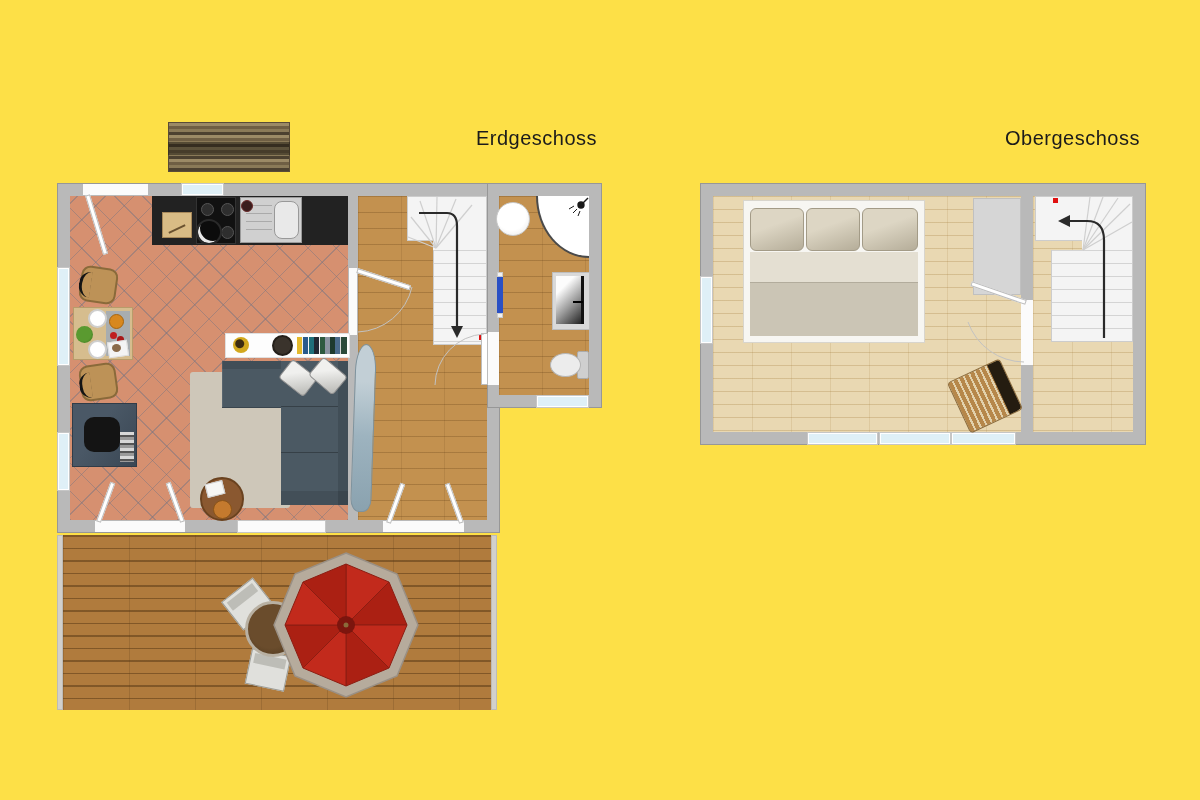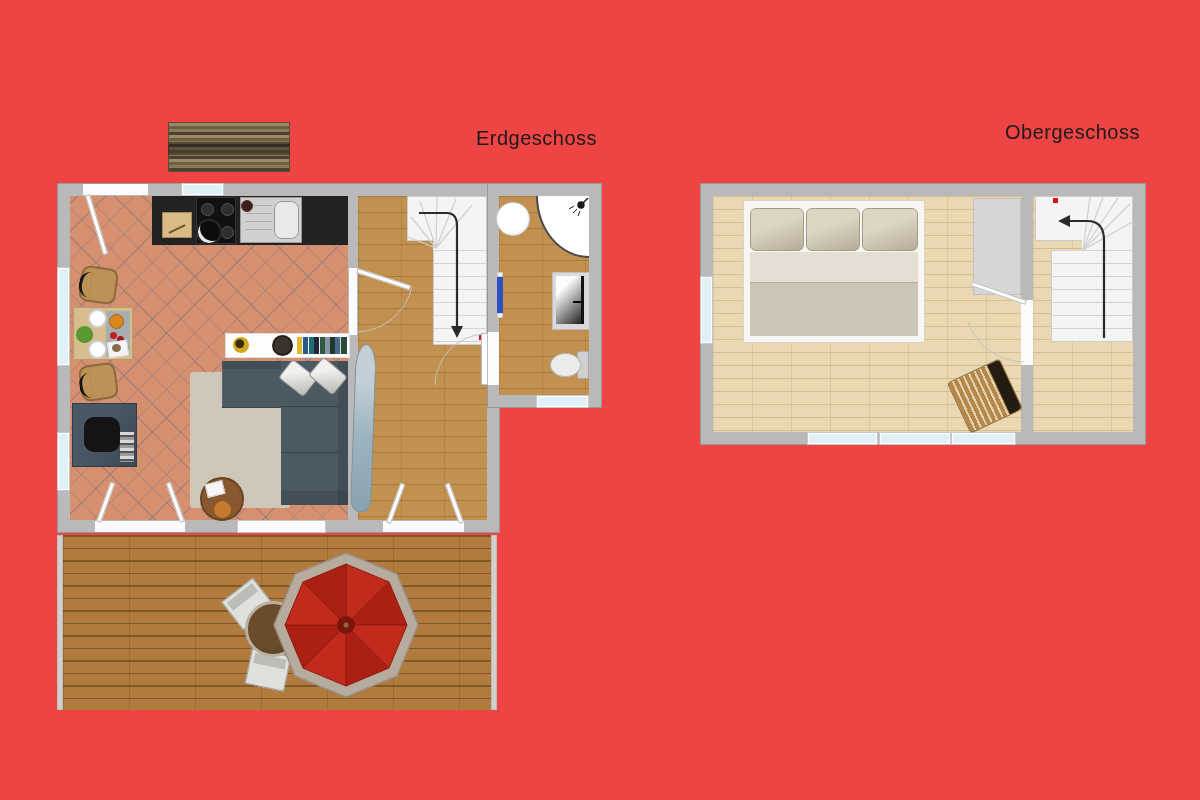--- a/index.html
+++ b/index.html
@@ -1,16 +1,16 @@
 <!DOCTYPE html>
 <html><head>
 <meta charset="utf-8">
 <style>
   html,body{margin:0;padding:0;background:#ffffff;}
-  #canvas{position:relative;width:1200px;height:800px;background:#ef4444;overflow:hidden;
+  #canvas{position:relative;width:1200px;height:800px;background:#fde047;overflow:hidden;
           font-family:"Liberation Sans", sans-serif;}
   .abs{position:absolute;}
   .floor-label{position:absolute;font-size:20px;color:#1b1b1b;letter-spacing:.5px;text-align:center;}
   .wall-block{position:absolute;background:#b9b9b9;border:1px solid #979797;box-sizing:border-box;}
   .tile-floor{position:absolute;background-color:#d69070;
     background-image:repeating-linear-gradient(45deg, rgba(115,115,130,.45) 0 1px, transparent 1px 20px),
                      repeating-linear-gradient(-45deg, rgba(115,115,130,.45) 0 1px, transparent 1px 20px);}
   .wood-mid{position:absolute;background-color:#c3914f;
     background-image:repeating-linear-gradient(180deg, rgba(95,60,20,.28) 0 1px, transparent 1px 16px),
                      repeating-linear-gradient(90deg, rgba(95,60,20,.14) 0 1px, transparent 1px 43px);}
@@ -35,21 +35,21 @@
     border:1px solid #a39b87;border-radius:6px;}
   .terr-chair{position:absolute;background:#e0e0dc;border:1px solid #9c9c96;box-sizing:border-box;}
   .terr-chair > div{position:absolute;left:3px;top:3px;right:3px;height:10px;background:#bdbdb7;}
 </style>
 </head>
 <body>
 
 <div id="canvas">
 
   <div class="floor-label" style="left:454px;top:127px;width:165px;"><span>Erdgeschoss</span></div>
-  <div class="floor-label" style="left:990px;top:121px;width:165px;"><span>Obergeschoss</span></div>
+  <div class="floor-label" style="left:990px;top:127px;width:165px;"><span>Obergeschoss</span></div>
 
   <div class="abs" style="left:168px;top:122px;width:122px;height:50px;border:1px solid #5a4c38;box-sizing:border-box;
        background:repeating-linear-gradient(180deg,#9b8a66 0 3px,#6f5f44 3px 6px,#8a7a58 6px 9px,#4c4130 9px 12px);"></div>
   <div class="abs" style="left:168px;top:142px;width:122px;height:13px;background:rgba(30,25,15,.5);"></div>
 
   <div class="wall-block" style="left:57px;top:183px;width:443px;height:350px;"></div>
   <div class="wall-block" style="left:487px;top:183px;width:115px;height:225px;"></div>
 
   <div class="tile-floor" style="left:70px;top:196px;width:278px;height:324px;"></div>
   <div class="wood-mid" style="left:358px;top:196px;width:129px;height:324px;"></div>

